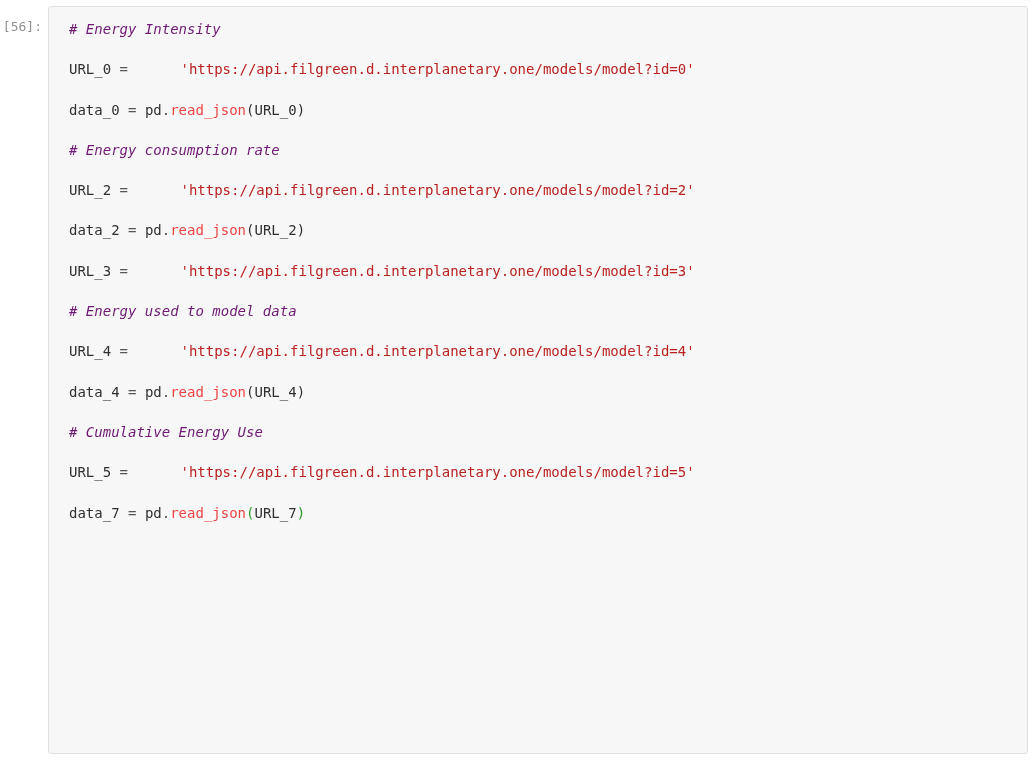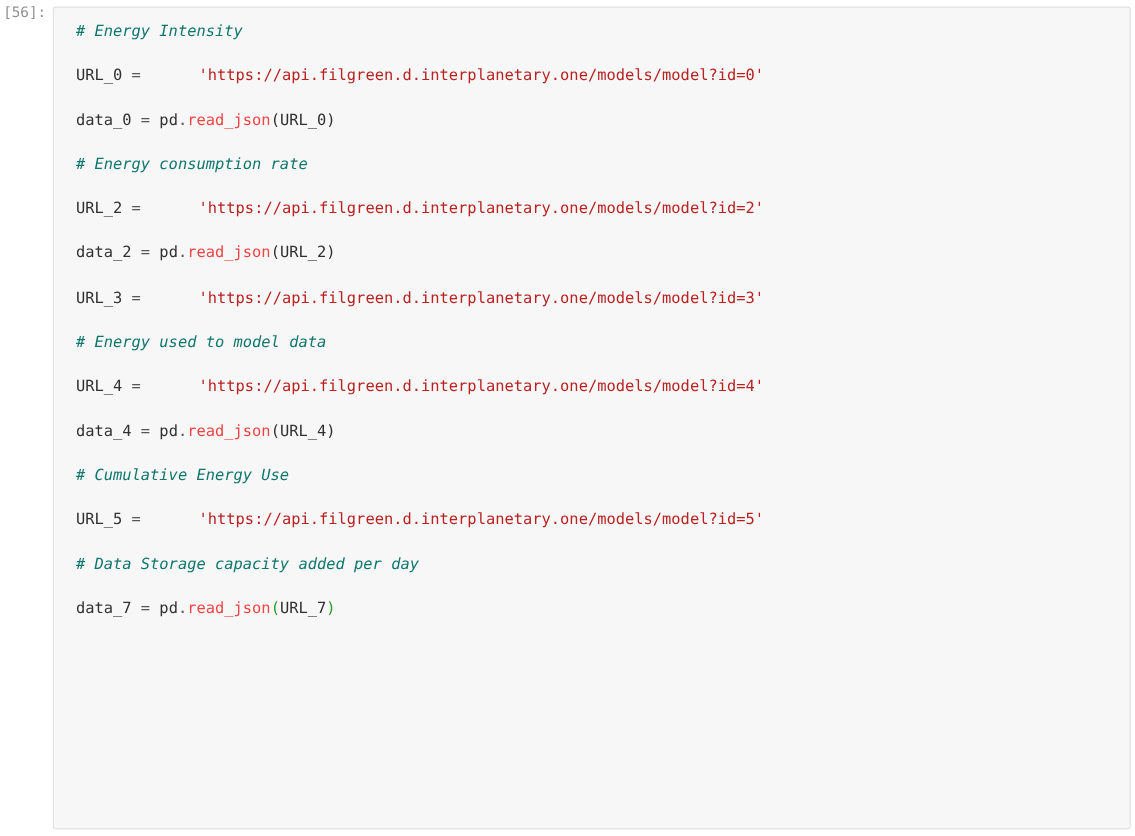--- a/index.html
+++ b/index.html
@@ -6,21 +6,21 @@
     body {
       font-family: -apple-system, BlinkMacSystemFont, "Segoe UI", Roboto, sans-serif;
       background: #ffffff;
       display: flex;
       width: 1032px;
       height: 760px;
     }
     .prompt-col {
       width: 48px;
       min-width: 48px;
-      padding-top: 0;
+      padding-top: 16px;
       text-align: right;
       padding-right: 6px;
     }
     .prompt {
       font-family: "Menlo", "Consolas", monospace;
       font-size: 13px;
       color: #919191;
     }
     .code-cell {
       flex: 1;
@@ -34,21 +34,21 @@
     .code-line {
       font-family: "Menlo", "Consolas", "DejaVu Sans Mono", monospace;
       font-size: 14px;
       line-height: 1.45;
       white-space: pre;
       color: #303030;
       margin-bottom: 20px;
     }
     .code-line:last-child { margin-bottom: 16px; }
     .comment {
-      color: #0f766e;
+      color: #701a75;
       font-style: italic;
     }
     .op { color: #555; }
     .str { color: #ba2121; margin-left: 44px; }
     .fn { color: #ef4444; }
     .paren { color: #303030; }
     .p-g { color: #2a9d2a; }
   </style>
 </head>
 <body>
@@ -63,15 +63,14 @@
     <div class="code-line"><span>data_0</span><span class="op"> = </span><span>pd</span><span class="op">.</span><span class="fn">read_json</span><span class="paren">(</span><span>URL_0</span><span class="paren">)</span></div>
     <div class="code-line"><span class="comment"># Energy consumption rate</span></div>
     <div class="code-line"><span>URL_2</span><span class="op"> = </span><span class="str">'https://api.filgreen.d.interplanetary.one/models/model?id=2'</span></div>
     <div class="code-line"><span>data_2</span><span class="op"> = </span><span>pd</span><span class="op">.</span><span class="fn">read_json</span><span class="paren">(</span><span>URL_2</span><span class="paren">)</span></div>
     <div class="code-line"><span>URL_3</span><span class="op"> = </span><span class="str">'https://api.filgreen.d.interplanetary.one/models/model?id=3'</span></div>
     <div class="code-line"><span class="comment"># Energy used to model data</span></div>
     <div class="code-line"><span>URL_4</span><span class="op"> = </span><span class="str">'https://api.filgreen.d.interplanetary.one/models/model?id=4'</span></div>
     <div class="code-line"><span>data_4</span><span class="op"> = </span><span>pd</span><span class="op">.</span><span class="fn">read_json</span><span class="paren">(</span><span>URL_4</span><span class="paren">)</span></div>
     <div class="code-line"><span class="comment"># Cumulative Energy Use</span></div>
     <div class="code-line"><span>URL_5</span><span class="op"> = </span><span class="str">'https://api.filgreen.d.interplanetary.one/models/model?id=5'</span></div>
-    <div class="code-line"><span class="comment"># Data Storage capacity added per day</span></div>
     <div class="code-line"><span>data_7</span><span class="op"> = </span><span>pd</span><span class="op">.</span><span class="fn">read_json</span><span class="p-g">(</span><span>URL_7</span><span class="p-g">)</span></div>
   </div>
 
 </body></html>

